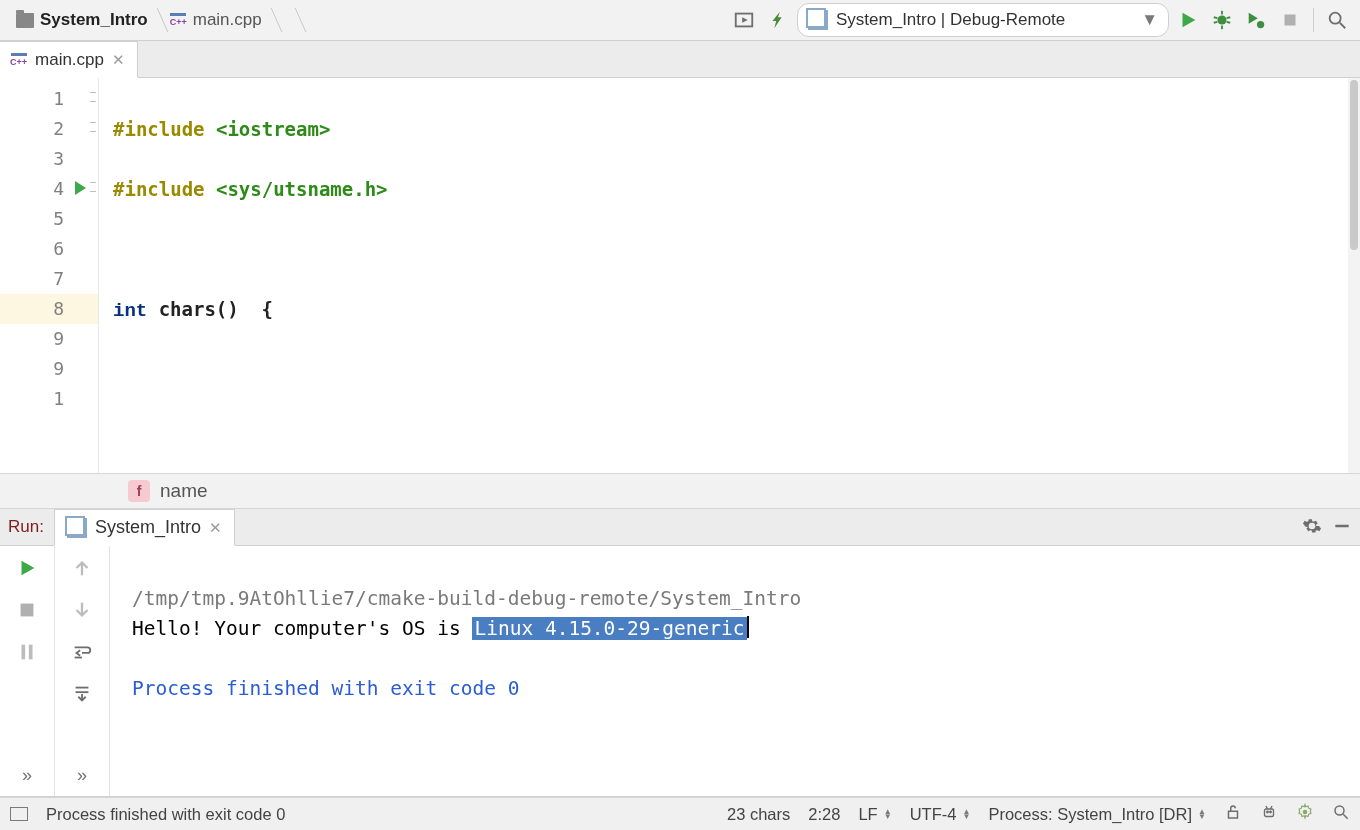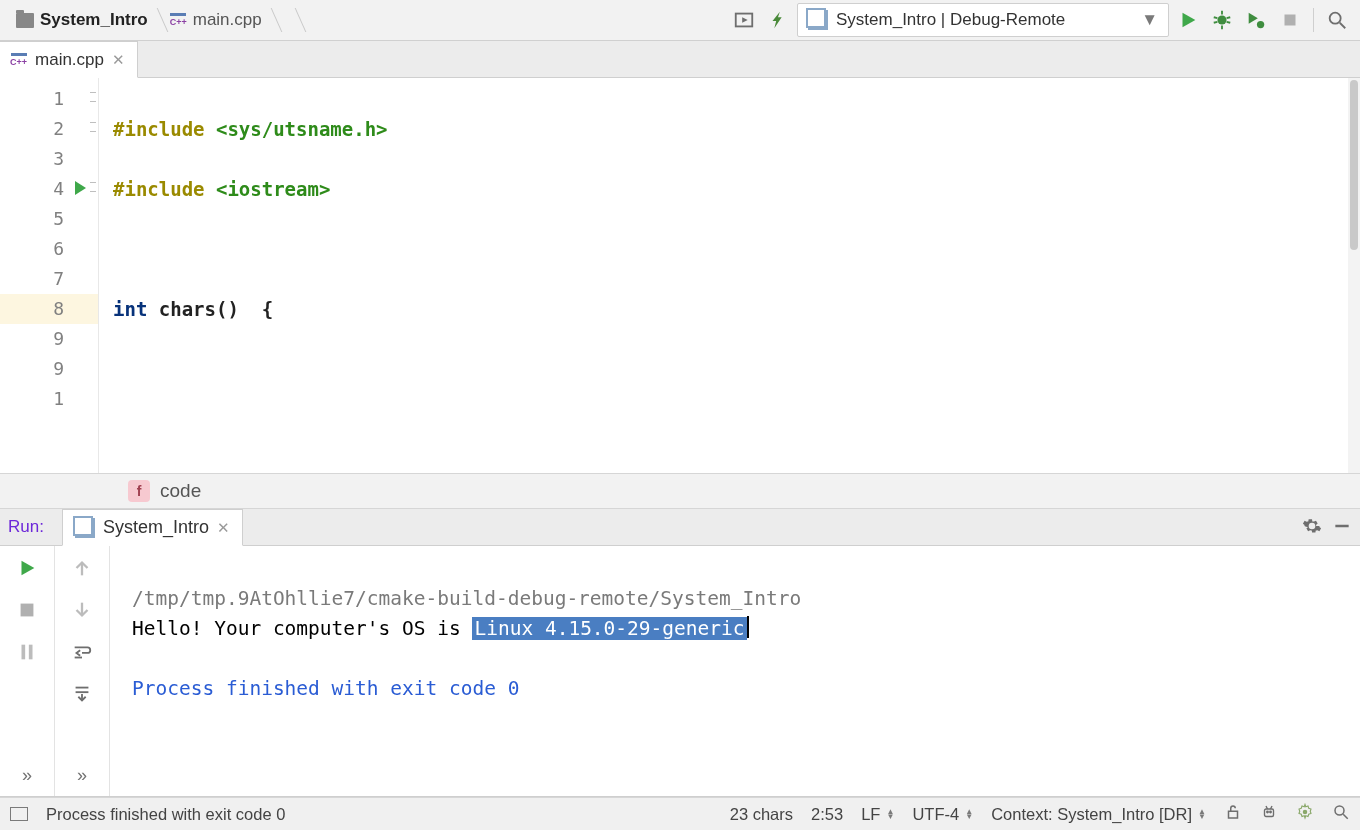--- a/index.html
+++ b/index.html
@@ -65,21 +65,21 @@
   .cpp-icon .bar{width:16px;height:3px;background:#5a7db4;margin-bottom:2px;}
   .cpp-icon .txt{font-size:9px;font-weight:700;color:#8a3fa3;}
   .spacer{flex:1;}
 
   .tb-btn{width:30px;height:30px;display:flex;align-items:center;justify-content:center;border-radius:3px;color:var(--icon-gray);}
   .tb-btn svg{width:22px;height:22px;}
   .tb-sep{width:1px;height:24px;background:#cfcfcf;margin:0 4px;}
 
   .run-config{
     display:flex;align-items:center;gap:8px;
-    background:#fff;border:1px solid #cfcfcf;border-radius:2px;
+    background:#fff;border:1px solid #cfcfcf;border-radius:12px;
     height:32px;padding:0 10px;min-width:350px;
     color:#333;font-size:17px;
   }
   .proj-icon{width:16px;height:16px;border:2px solid #8aa8c8;position:relative;}
   .proj-icon::after{content:"";position:absolute;left:-4px;top:-4px;width:16px;height:16px;border:2px solid #8aa8c8;background:#fff;}
   .run-config .chev{margin-left:auto;color:#7a7a7a;}
 
   .play-green{color:var(--green);}
   .bug-green{color:var(--dbg-green);}
   .stop-gray{color:#b0b0b0;}
@@ -114,42 +114,42 @@
   .gutter .ln .fold::before{left:2px;top:0;width:6px;height:1px;box-shadow:0 9px 0 #bfbfbf;}
   .gutter .ln.hl{background:var(--line-hl);}
 
   .code{
     flex:1;font-family:ui-monospace,Menlo,Consolas,monospace;
     font-size:19px;line-height:30px;padding:6px 0 0 14px;white-space:pre;
     font-weight:600;
     position:relative;
   }
   .code .row{height:30px;}
-  .kw{color:var(--kw);}
+  .kw{color:var(--kw);font-family:Liberation Mono, monospace;}
   .inc{color:#9a8a00;}
   .str{color:var(--str);}
   .pp{color:var(--purple);}
 
   .inspection{position:absolute;right:4px;top:6px;width:20px;height:20px;}
   .vscroll{position:absolute;right:0;top:0;bottom:0;width:12px;background:#f3f3f3;}
   .vscroll .thumb{position:absolute;top:2px;right:2px;width:8px;height:170px;background:#c9c9c9;border-radius:4px;}
 
   
   .func-crumb{
     height:34px;background:var(--bg);border-top:1px solid #d6d6d6;border-bottom:1px solid #d6d6d6;
     display:flex;align-items:center;gap:10px;padding-left:128px;color:#555;font-size:19px;
   }
   .f-chip{display:inline-flex;align-items:center;justify-content:center;width:22px;height:22px;border-radius:4px;background:var(--f-bg);color:#a04050;font-weight:700;font-size:14px;}
 
   
   .run-header{
     height:36px;background:#ececec;border-bottom:1px solid #cfcfcf;
     display:flex;align-items:center;padding:0 8px;gap:10px;
   }
-  .run-header .lbl{font-size:17px;color:#6d28d9;margin-right:8px;}
+  .run-header .lbl{font-size:17px;color:#7f1d1d;}
   .run-tab{
     display:flex;align-items:center;gap:8px;background:#fff;border:1px solid #cfcfcf;
     border-bottom:1px solid #fff;height:35px;margin-bottom:-1px;padding:0 12px;font-size:18px;color:#333;
   }
   .run-tab .close{color:#9a9a9a;font-size:15px;}
   .run-header .spacer{flex:1;}
   .gear svg,.min svg{width:20px;height:20px;color:var(--icon-gray);}
 
   .run-body{flex:0 0 250px;display:flex;background:#fff;border-bottom:1px solid #cfcfcf;}
   .vcol{width:54px;border-right:1px solid #e3e3e3;display:flex;flex-direction:column;align-items:center;padding-top:10px;gap:18px;}
@@ -277,41 +277,41 @@
     <div class="ln"><span>5</span></div>
     <div class="ln"><span>6</span></div>
     <div class="ln"><span>7</span></div>
     <div class="ln hl"><span>8</span></div>
     <div class="ln"><span>9</span></div>
     <div class="ln"><span>9</span></div>
     <div class="ln"><span>1</span></div>
   </div>
 
   <div class="code">
+<div class="row"><span class="inc">#include </span><span class="str">&lt;iostream&gt;</span></div>
 <div class="row"><span class="inc">#include </span><span class="str">&lt;sys/utsname.h&gt;</span></div>
-<div class="row"><span class="inc">#include </span><span class="str">&lt;iostream&gt;</span></div>
 <div class="row"></div>
 <div class="row"><span class="kw">int</span><span> chars()  {</span></div>
 
 
 
 
 
     <span class="inspection">
       
     </span>
   </div>
   <div class="vscroll">
       <div class="thumb"></div>
     </div>
 </div>
 
 <div class="func-crumb">
   <span class="f-chip">f</span>
-  <span>code</span>
+  <span>name</span>
 </div>
 
 <div class="run-header">
   <span class="lbl">Run:</span>
   <div class="run-tab">
     <span class="proj-icon"></span>
     <span>System_Intro</span>
     <span class="close">✕</span>
   </div>
   <div class="spacer"></div>
@@ -383,32 +383,32 @@
 </div>
 
 <div class="status">
   <span class="box"></span>
   <span>Process finished with exit code 0</span>
   <span class="sp"></span>
   <span class="seg">
       <span>23 chars</span>
     </span>
   <span class="seg">
-      <span>2:53</span>
+      <span>2:28</span>
     </span>
   <span class="seg">
       <span>LF</span>
       <span class="sort">▲<br>▼</span>
     </span>
   <span class="seg">
       <span>UTF-4</span>
       <span class="sort">▲<br>▼</span>
     </span>
   <span class="seg">
-      <span>Context: System_Intro [DR]</span>
+      <span>Process: System_Intro [DR]</span>
       <span class="sort">▲<br>▼</span>
     </span>
   <span class="lock"><svg viewBox="0 0 24 24" fill="none" stroke="currentColor" stroke-width="2">
         <rect x="6" y="11" width="12" height="9"></rect>
         <path d="M9 11V7a3 3 0 016 0"></path>
       </svg></span>
   <span class="droid"><svg viewBox="0 0 24 24" fill="none" stroke="currentColor" stroke-width="1.8">
         <rect x="6" y="8" width="12" height="10" rx="2"></rect>
         <circle cx="10" cy="12" r="1" fill="currentColor"></circle>
         <circle cx="14" cy="12" r="1" fill="currentColor"></circle>

